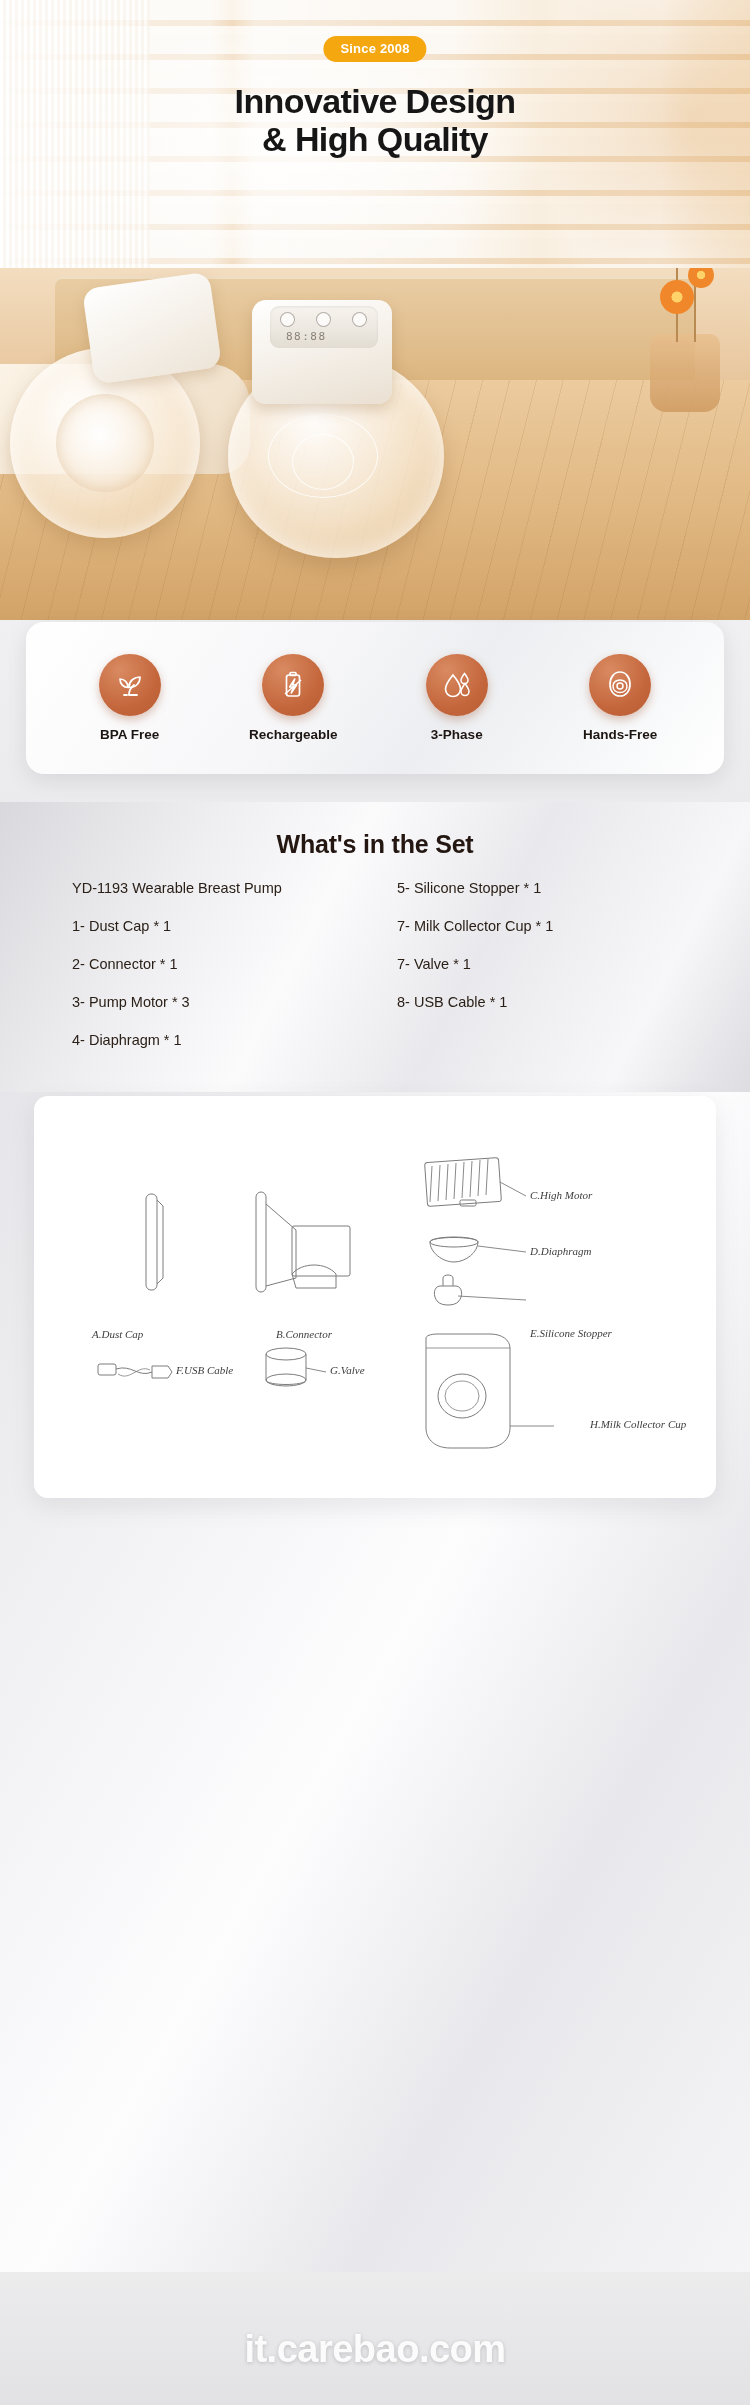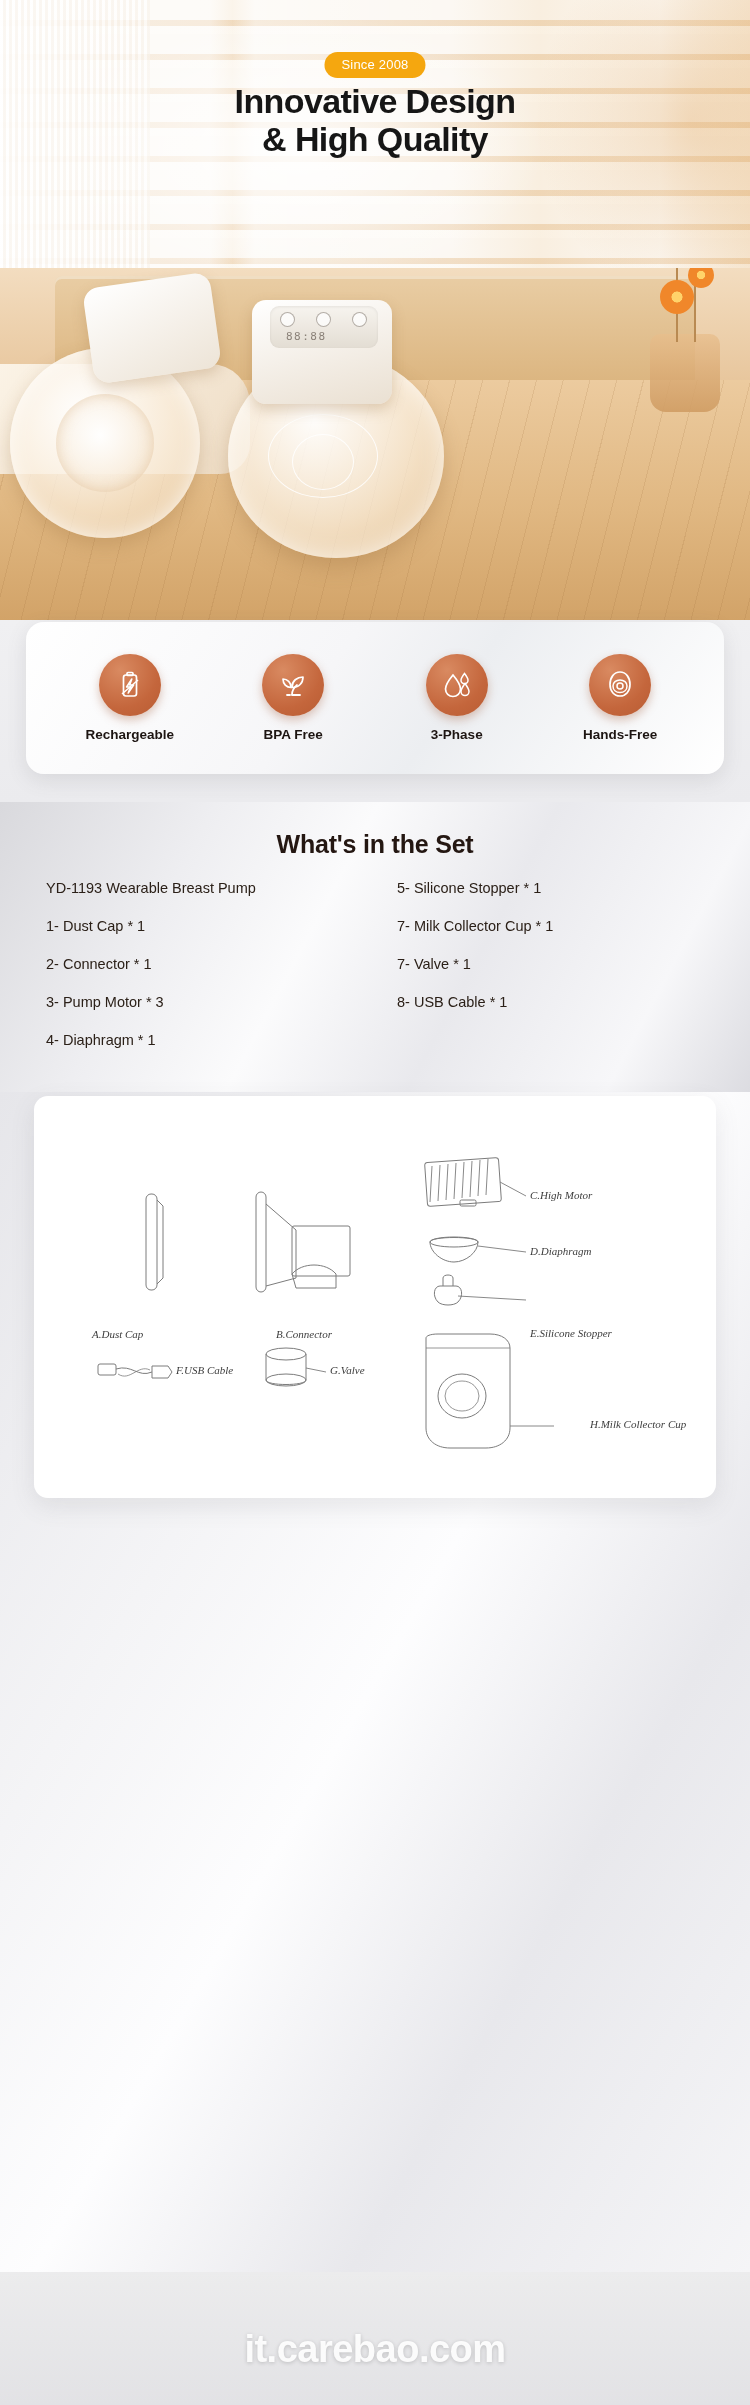--- a/index.html
+++ b/index.html
@@ -63,26 +63,26 @@
       repeating-linear-gradient(to right,
         rgba(255,255,255,0.55) 0px,
         rgba(255,255,255,0.55) 3px,
         rgba(246,238,228,0.45) 3px,
         rgba(246,238,228,0.45) 6px),
       linear-gradient(to right, rgba(255,255,255,0.9), rgba(255,255,255,0.2));
   }
 
   .badge {
     position: absolute;
-    left: 50%; top: 52px;
+    left: 50%; top: 36px;
     transform: translateX(-50%);
     background: #f5a70f;
     color: #ffffff;
     font-size: 13px;
-    font-weight: normal;
+    font-weight: bold;
     letter-spacing: 0.2px;
     padding: 5px 17px 6px;
     border-radius: 20px;
     white-space: nowrap;
   }
   .headline {
     position: absolute;
     left: 0; right: 0; top: 82px;
     text-align: center;
     color: #161616;
@@ -279,21 +279,21 @@
     letter-spacing: -0.2px;
   }
   .set-cols {
     position: absolute;
     left: 0; top: 78px;
     width: 750px;
     display: flex;
   }
   .set-col {
     width: 50%;
-    padding-left: 46px;
+    padding-left: 72px;
   }
   .set-col.right { padding-left: 22px; }
   .set-line {
     font-size: 14.5px;
     color: #2b2018;
     margin-bottom: 22px;
     white-space: nowrap;
   }
 
   
@@ -386,40 +386,40 @@
     </div>
     <div class="screen-digits">88:88</div>
   </div>
 
   <div class="feature-section">
     <div class="feature-card">
 
       <div class="feature-item">
         <div class="feature-circle">
           <svg width="34" height="34" viewBox="0 0 34 34">
-            <rect x="10.5" y="7" width="13" height="21" rx="2.4" fill="none" stroke="#fff" stroke-width="1.7"></rect>
-            <rect x="14" y="4.5" width="6" height="3" rx="1" fill="none" stroke="#fff" stroke-width="1.7"></rect>
-            <path d="M18.8 11 L13.6 19 L17.6 19 L15.2 25 L20.6 17 L16.6 17 Z" fill="none" stroke="#fff" stroke-width="1.6" stroke-linejoin="round"></path>
-            <line x1="9" y1="26" x2="25" y2="12" stroke="#fff" stroke-width="1.5"></line>
-          </svg>
-        </div>
-        <div class="feature-label">Rechargeable</div>
-      </div>
-
-      <div class="feature-item">
-        <div class="feature-circle">
-          <svg width="34" height="34" viewBox="0 0 34 34">
             <path d="M16 19 C16 13, 21 9, 27 9 C27 15, 23 19.5, 16 19.5 Z" fill="none" stroke="#fff" stroke-width="1.7" stroke-linejoin="round"></path>
             <path d="M15 19 C15 14.5, 11.5 11, 7 11 C7 16, 10.5 19.5, 15 19.5 Z" fill="none" stroke="#fff" stroke-width="1.7" stroke-linejoin="round"></path>
             <path d="M16 26.5 C16 23, 17.5 20, 21 17" fill="none" stroke="#fff" stroke-width="1.7" stroke-linecap="round"></path>
             <line x1="11" y1="27" x2="14" y2="27" stroke="#fff" stroke-width="1.8" stroke-linecap="round"></line>
             <line x1="16" y1="27" x2="24" y2="27" stroke="#fff" stroke-width="1.8" stroke-linecap="round"></line>
           </svg>
         </div>
         <div class="feature-label">BPA Free</div>
+      </div>
+
+      <div class="feature-item">
+        <div class="feature-circle">
+          <svg width="34" height="34" viewBox="0 0 34 34">
+            <rect x="10.5" y="7" width="13" height="21" rx="2.4" fill="none" stroke="#fff" stroke-width="1.7"></rect>
+            <rect x="14" y="4.5" width="6" height="3" rx="1" fill="none" stroke="#fff" stroke-width="1.7"></rect>
+            <path d="M18.8 11 L13.6 19 L17.6 19 L15.2 25 L20.6 17 L16.6 17 Z" fill="none" stroke="#fff" stroke-width="1.6" stroke-linejoin="round"></path>
+            <line x1="9" y1="26" x2="25" y2="12" stroke="#fff" stroke-width="1.5"></line>
+          </svg>
+        </div>
+        <div class="feature-label">Rechargeable</div>
       </div>
 
       <div class="feature-item">
         <div class="feature-circle">
           <svg width="34" height="34" viewBox="0 0 34 34">
             <path d="M13 7 C13 7, 5.5 16, 5.5 21 A7.5 7.5 0 0 0 20.5 21 C20.5 16, 13 7, 13 7 Z" fill="none" stroke="#fff" stroke-width="1.7"></path>
             <path d="M24.5 5.5 C24.5 5.5, 21 10, 21 12.2 A3.5 3.5 0 0 0 28 12.2 C28 10, 24.5 5.5, 24.5 5.5 Z" fill="none" stroke="#fff" stroke-width="1.5"></path>
             <path d="M25 15.5 C25 15.5, 21 21, 21 23.6 A4 4 0 0 0 29 23.6 C29 21, 25 15.5, 25 15.5 Z" fill="none" stroke="#fff" stroke-width="1.5"></path>
           </svg>
         </div>

